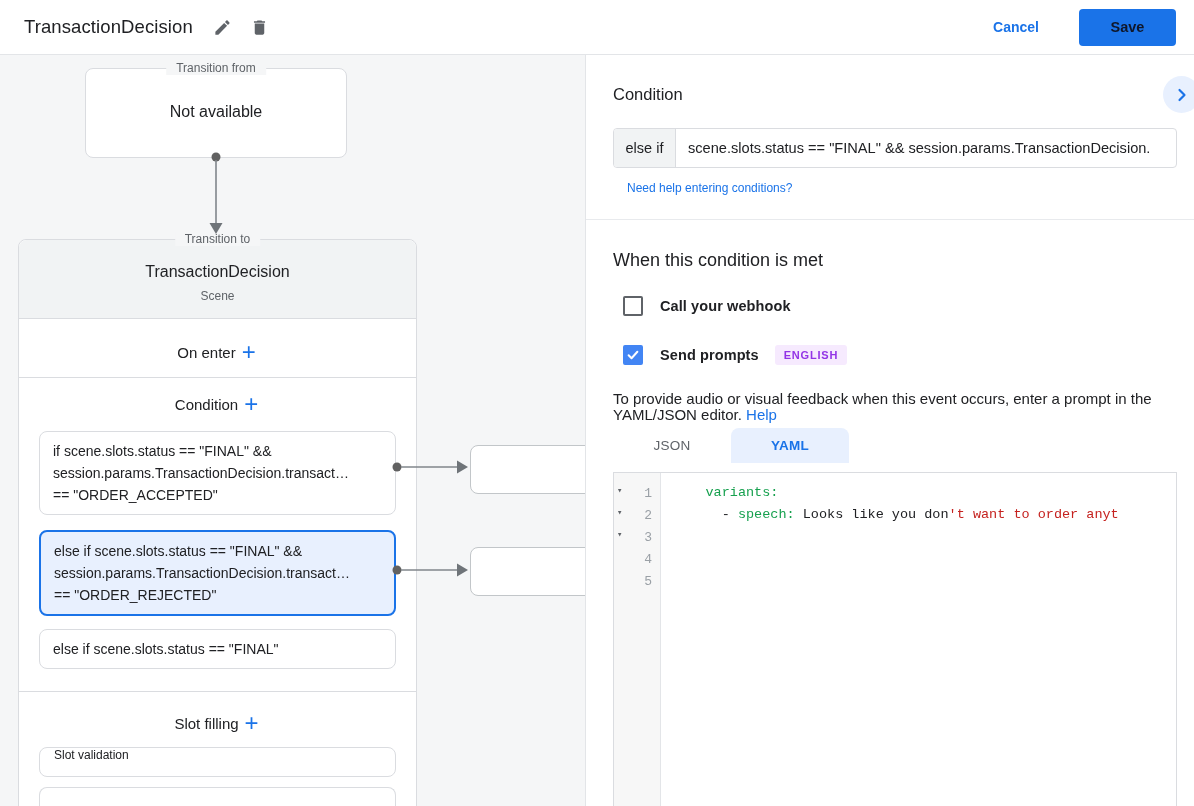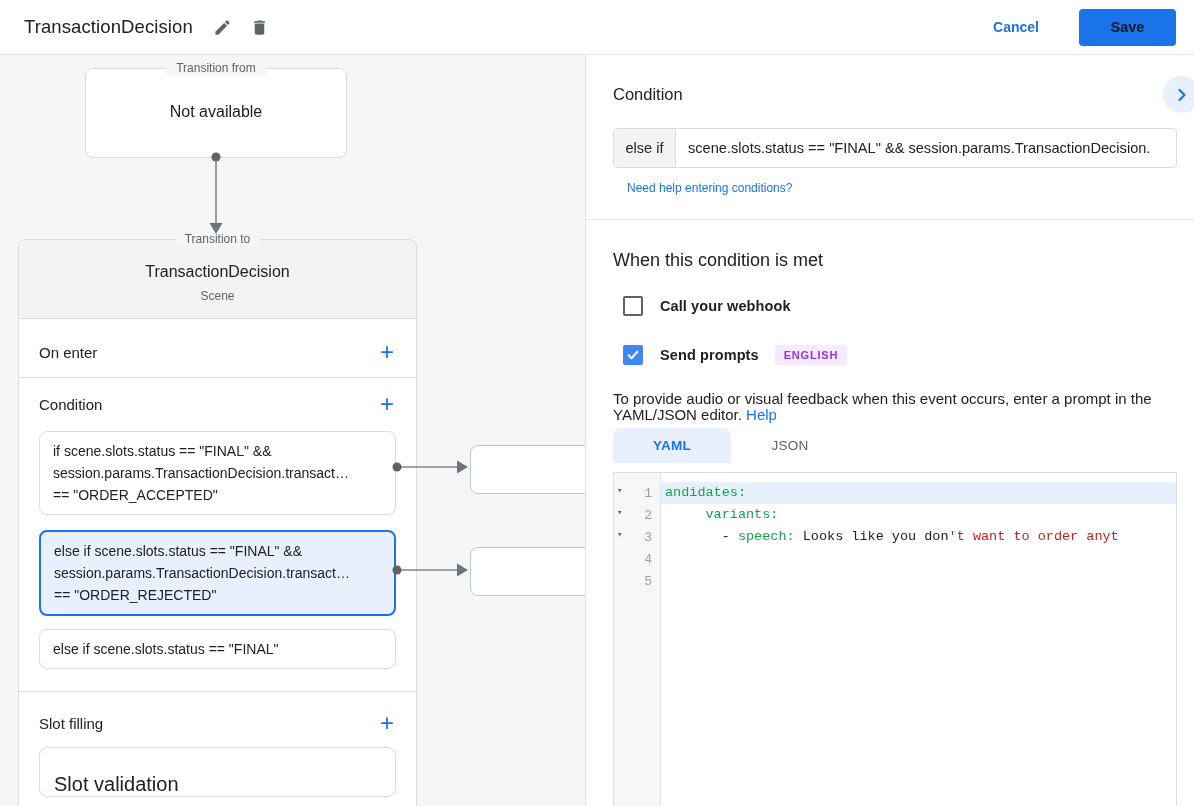--- a/index.html
+++ b/index.html
@@ -33,34 +33,34 @@
   .from-box{position:absolute;left:85px;top:13px;width:262px;height:90px;background:#fff;
     border:1px solid var(--border);border-radius:8px}
   .from-text{text-align:center;margin-top:34px;font-size:16px;color:#202124}
 
   .to-box{position:absolute;left:18px;top:184px;width:399px;height:610px;background:#fff;
     border:1px solid var(--border);border-radius:8px 8px 0 0}
   .to-header{background:#f1f3f4;height:79px;border-bottom:1px solid var(--border);
     border-radius:8px 8px 0 0;text-align:center;padding-top:23px}
   .to-title{font-size:16px;color:#202124}
   .to-sub{font-size:12px;color:#5f6368;margin-top:8px}
-  .sec-row{display:flex;align-items:center;justify-content:space-between;padding:8px 16px 0 20px}
+  .sec-row{display:flex;align-items:center;justify-content:center;padding:8px 16px 0 20px}
   .on-enter-row{height:59px;border-bottom:1px solid var(--border)}
   .sec-head{height:44px}
   .slot-head{height:54px}
   .label15{font-size:15px;color:#202124}
   .plus-btn{color:var(--accent);font-size:24px;font-weight:400;background:none;border:none;cursor:pointer;line-height:1;padding:0 6px}
   .cond-section{border-bottom:1px solid var(--border);padding-bottom:22px}
   .cond-card{margin:9px 20px 0;border:1px solid var(--border);border-radius:8px;padding:8px 13px;
     font-size:14px;line-height:22px;background:#fff;color:#202124;cursor:pointer}
   .cond-card .cline{white-space:nowrap;overflow:hidden}
   .cond-card.selected{border:2px solid var(--accent);background:#e8f0fe;margin-top:15px}
   .cond-card.single{margin-top:13px}
-  .slot-card{margin:1px 20px 0;height:50px;border:1px solid var(--border);border-radius:8px;
-    display:flex;align-items:flex-end;padding-left:14px;font-size:20px;background:#fff;cursor:pointer}
+  .slot-card{margin:1px 20px 0;height:30px;border:1px solid var(--border);border-radius:8px;
+    display:flex;align-items:flex-start;padding-left:14px;font-size:12px;background:#fff;cursor:pointer}
   .partial-card{margin:10px 20px 0;height:26px;border:1px solid var(--border);border-bottom:none;border-radius:8px 8px 0 0;background:#fff}
 
   .target-box{position:absolute;left:470px;width:131px;height:49px;background:#fff;
     border:1px solid #c2c6c9;border-radius:8px;z-index:1}
   .tb1{top:390px}.tb2{top:492px}
   .connectors{position:absolute;top:0;left:0;width:586px;height:751px;pointer-events:none;z-index:6}
 
   
   .panel{position:absolute;top:55px;left:586px;width:608px;height:751px;background:#fff;z-index:20}
   .panel-title{position:absolute;top:30px;left:27px;font-size:16.5px;font-weight:400;margin:0}
@@ -232,22 +232,22 @@
           <path d="M4.5 12.5l5 5 10-11"></path>
         </svg>
     </div>
     <span class="check-label">Send prompts</span>
     <span class="lang-badge">ENGLISH</span>
   </div>
 
   <p class="desc"><span>To provide audio or visual feedback when this event occurs, enter a prompt in the YAML/JSON editor.</span> <a>Help</a></p>
 
   <div class="tabs">
+    <div class="tab">JSON</div>
     <div class="tab active">YAML</div>
-    <div class="tab">JSON</div>
   </div>
 
   <div class="editor">
     <div class="gutter">
       <div class="g-row">
         <span class="fold">▾</span>
         <span class="lnum">1</span>
       </div>
       <div class="g-row">
         <span class="fold">▾</span>
@@ -258,19 +258,18 @@
         <span class="lnum">3</span>
       </div>
       <div class="g-row">
         <span class="lnum">4</span>
       </div>
       <div class="g-row">
         <span class="lnum">5</span>
       </div>
     </div>
     <div class="code">
-      <div class="c-line hl"><span class="tok key">andidates:</span></div>
       <div class="c-line"><span class="tok">     </span><span class="tok key">variants:</span></div>
       <div class="c-line"><span class="tok">       - </span><span class="tok key">speech:</span><span class="tok"> Looks like you don</span><span class="tok str">'t want to order anyt</span></div>
       <div class="c-line"></div>
     </div>
   </div>
 </aside>
 
 </body></html>

